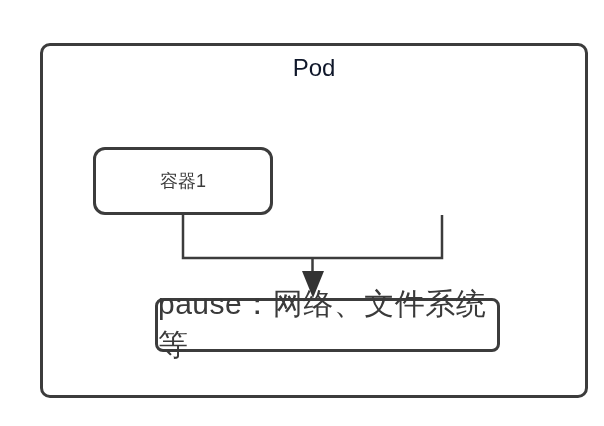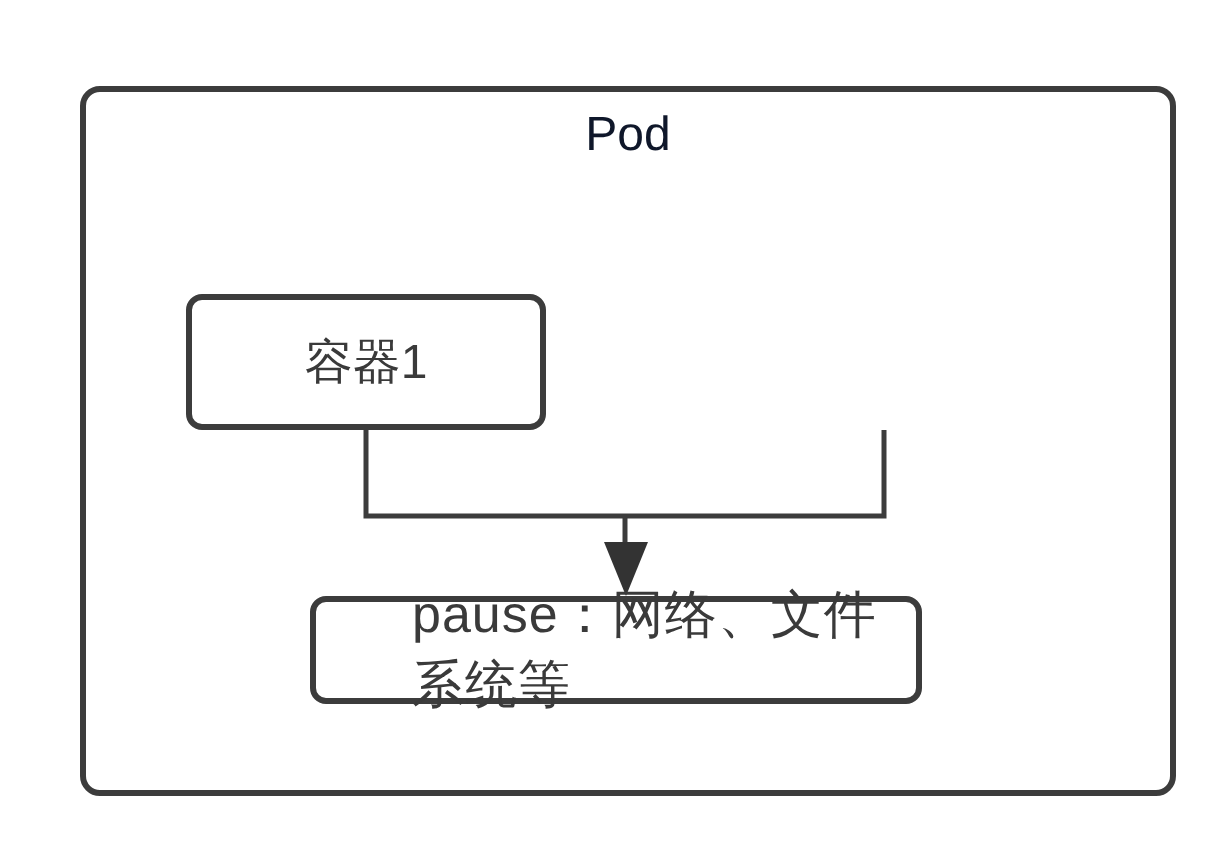--- a/index.html
+++ b/index.html
@@ -44,32 +44,32 @@
     border: 3px solid #3c3c3c;
     border-radius: 8px;
     box-sizing: border-box;
     background: #ffffff;
     color: #3a3a3a;
   }
   .container-node {
     top: 147px;
     width: 180px;
     height: 68px;
-    font-size: 24px;
+    font-size: 18px;
+    border-radius: 12px;
   }
   .container-node.c1 { left: 93px; }
   .container-node.c2 { left: 352px; }
   .pause-node {
     left: 155px;
     top: 298px;
-    width: 306px;
+    width: 345px;
     height: 54px;
-    font-size: 26px;
+    font-size: 30px;
     letter-spacing: 0.5px;
-    padding-left: 48px;
   }
   .connectors {
     position: absolute;
     left: 0;
     top: 0;
     width: 604px;
     height: 426px;
     pointer-events: none;
   }
 </style>

